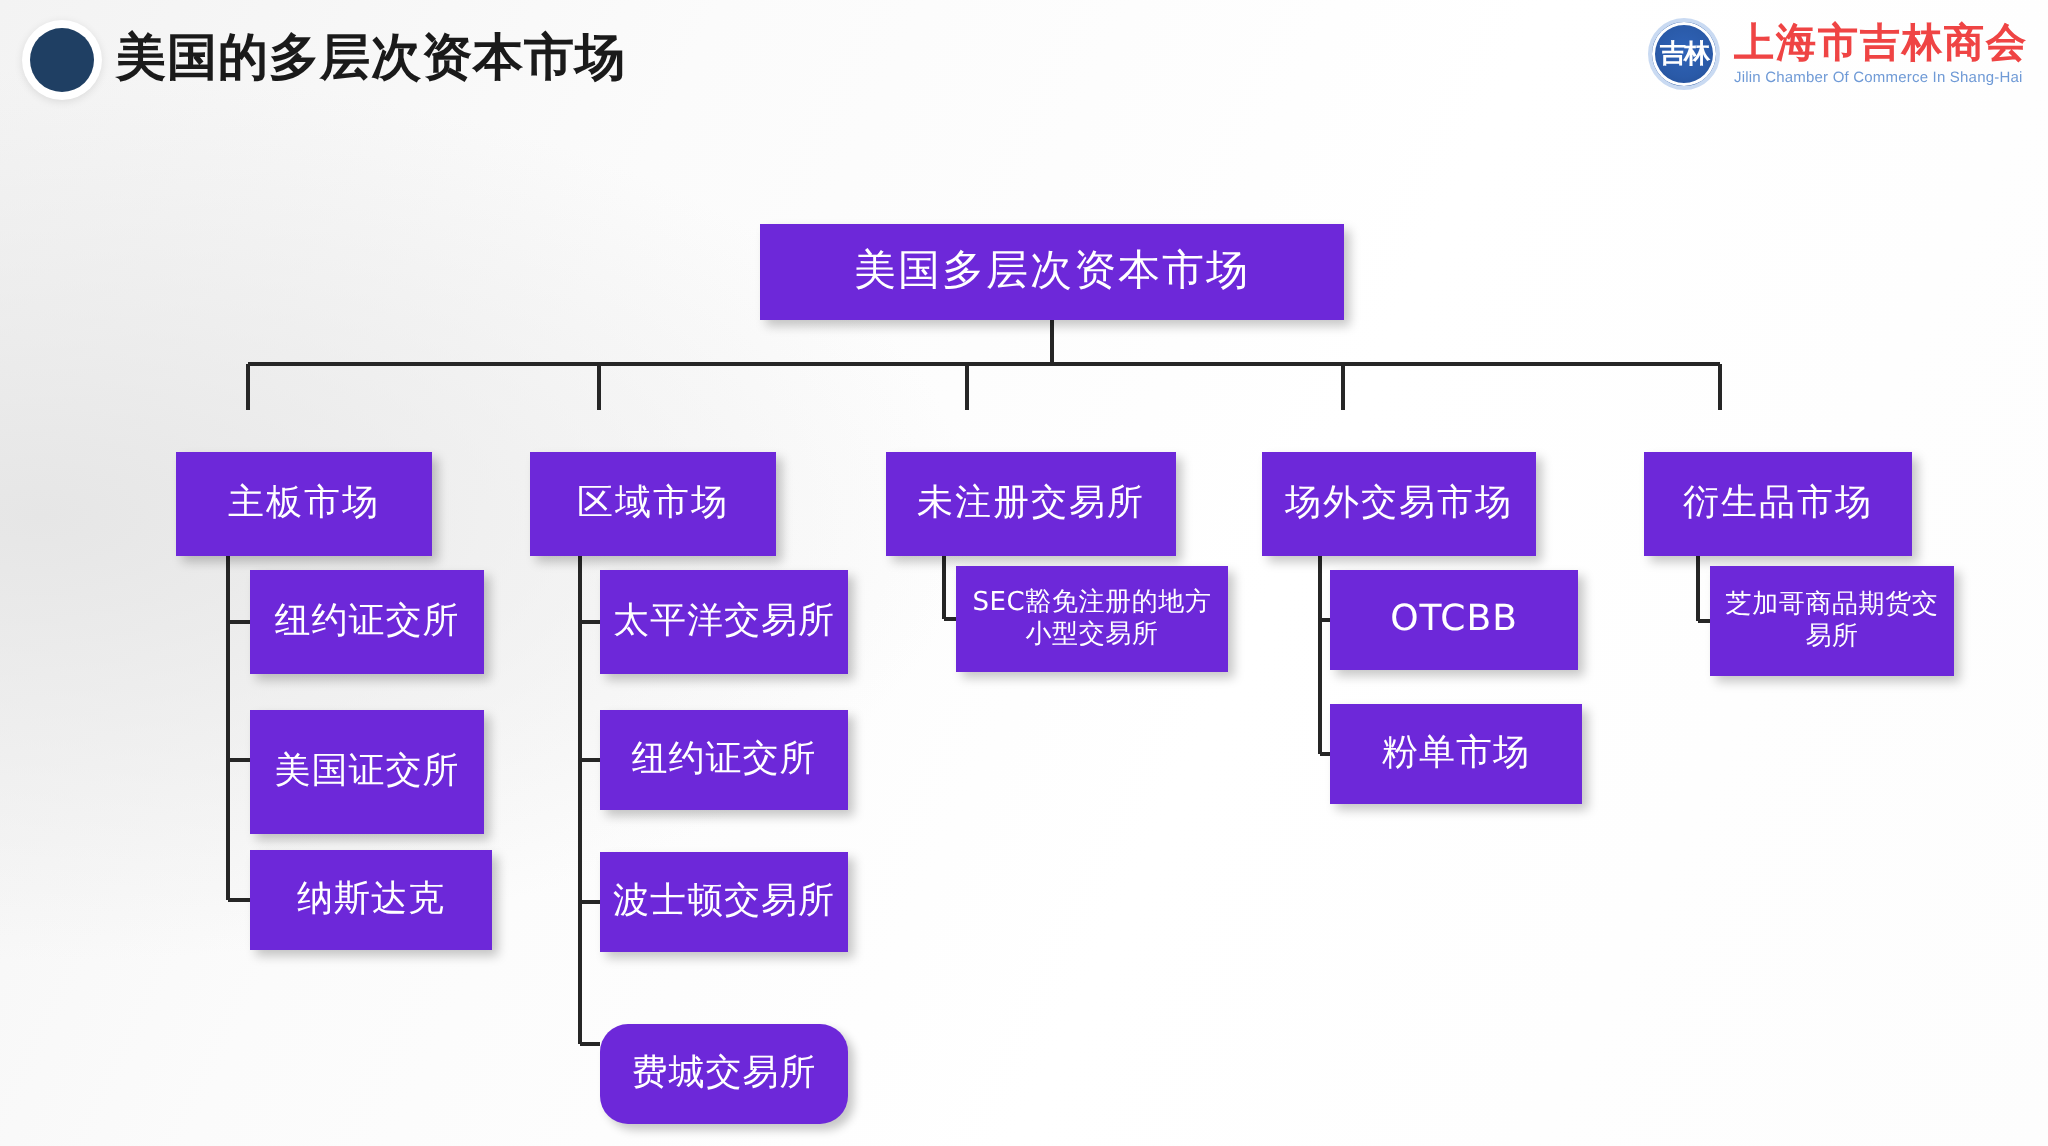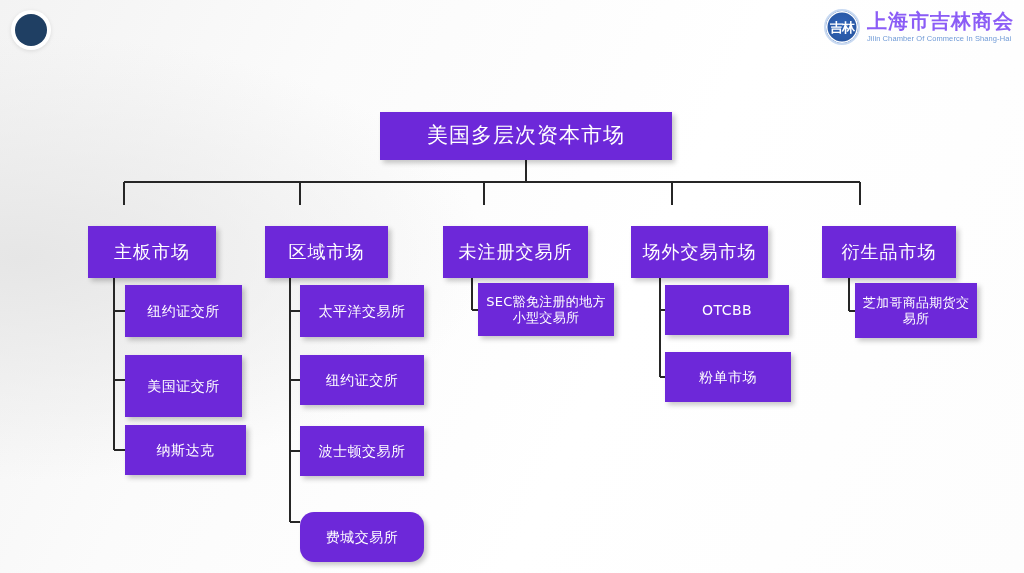--- a/index.html
+++ b/index.html
@@ -43,23 +43,23 @@
     margin-right: 7px;
     flex: none;
   }
   #logo-emblem-text {
     color: #ffffff; font-size: 13px; font-weight: bold; line-height: 1;
     letter-spacing: -1px;
     font-family: "DejaVu Sans", "Liberation Sans", sans-serif;
   }
   #logo-texts { display: flex; flex-direction: column; justify-content: center; }
   #logo-name {
-    color: #8b5cf6; font-size: 20px; font-weight: bold; line-height: 1.05;
+    color: #ef4444; font-size: 20px; font-weight: bold; line-height: 1.05;
     letter-spacing: 1px; white-space: nowrap;
-    font-family: Liberation Mono, monospace;
+    font-family: Liberation Sans, sans-serif;
   }
   #logo-sub {
     color: #6f9ad6; font-size: 7.5px; line-height: 1.2; margin-top: 1px;
     letter-spacing: 0.1px; white-space: nowrap;
   }
 
   
   #chart { position: absolute; left: 0; top: 0; width: 1024px; height: 573px; }
   #connectors { position: absolute; left: 0; top: 0; width: 1024px; height: 573px; }
 
@@ -69,28 +69,29 @@
     color: #ffffff;
     display: flex; align-items: center; justify-content: center;
     text-align: center;
     box-shadow: 3px 3px 5px rgba(0,0,0,0.22);
     font-family: "DejaVu Sans", "Liberation Sans", sans-serif;
     line-height: 1.2;
     padding: 2px 4px;
   }
   .node.root   { font-size: 21px; letter-spacing: 1px; }
   .node.lvl2   { font-size: 18px; letter-spacing: 1px; margin-top: 21px; }
-  .node.leaf   { font-size: 14px; letter-spacing: 0.5px; }
+  .node.leaf   { font-size: 18px; letter-spacing: 0.5px; }
   .node.leaf2  { font-size: 13px; letter-spacing: 0.3px; }
 </style>
 </head>
 <body>
 
 <div id="header">
   <div id="title-bullet"></div>
+  <div id="page-title">美国的多层次资本市场</div>
 
   <div id="logo">
     <div id="logo-emblem">
       <span id="logo-emblem-text">吉林</span>
     </div>
     <div id="logo-texts">
       <div id="logo-name">上海市吉林商会</div>
       <div id="logo-sub">Jilin Chamber Of Commerce In Shang-Hai</div>
     </div>
   </div>

